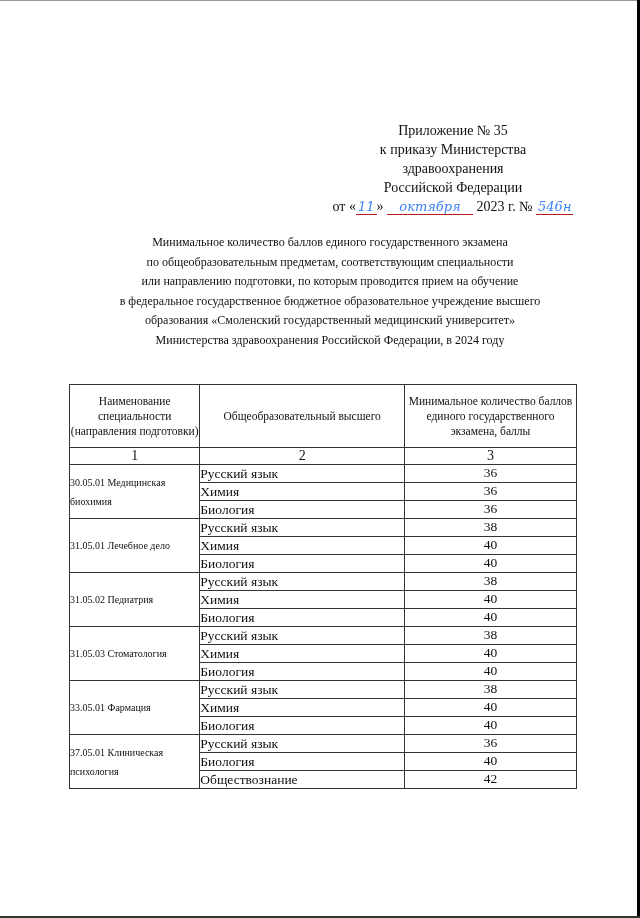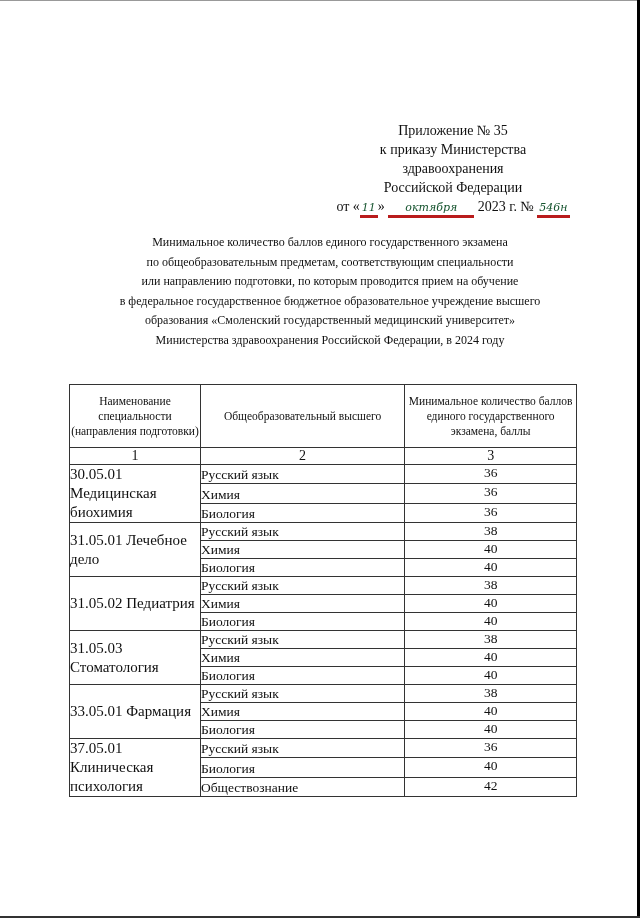--- a/index.html
+++ b/index.html
@@ -11,23 +11,23 @@
   .bottom-edge { position: absolute; left: 0; bottom: 0; width: 640px; height: 2px; background: #333; }
   .top-edge { position: absolute; left: 0; top: 0; width: 640px; height: 1px; background: #999; }
 
   .approval {
     position: absolute; left: 330px; top: 97px; width: 246px;
     text-align: center; font-size: 14px; line-height: 19px; margin-top: 24px;
   }
   .approval div { white-space: nowrap; }
   .date-line { font-size: 14px; }
   .hw {
-    font-family: "DejaVu Serif", serif; font-style: italic; color: #14532d;
-    border-bottom: 3px solid #b91c1c; display: inline-block; line-height: 14px; padding: 0 2px;
-    font-size: 11px;
+    font-family: "DejaVu Serif", serif; font-style: italic; color: #3b82f6;
+    border-bottom: 1px solid #b91c1c; display: inline-block; line-height: 14px; padding: 0 2px;
+    font-size: 13px;
   }
   .hw.month { min-width: 82px; text-align: center; }
 
   .title {
     position: absolute; left: 60px; top: 233px; width: 540px;
     text-align: center; font-size: 12px; line-height: 19.5px;
   }
   .title div { white-space: nowrap; }
 
   table.scores {
@@ -35,21 +35,21 @@
     border-collapse: collapse; width: 508px;
     font-size: 13.5px; line-height: 16px;
   }
   table.scores td, table.scores th { border: 1.3px solid #333; padding: 0; }
   table.scores th { font-weight: normal; font-size: 11.5px; line-height: 15px; text-align: center; vertical-align: middle; }
   .col1 { width: 133px; }
   .col2 { width: 209px; }
   .col3 { width: 176px; }
   .hdr-row th { height: 62px; }
   .num-row td { height: 16px; text-align: center; font-size: 14px; }
-  td.spec { vertical-align: middle; text-align: left; padding-left: 1px; font-size: 15px; line-height: 19px; }
+  td.spec { vertical-align: middle; text-align: left; padding-left: 1px; font-size: 10px; line-height: 19px; }
   td.subj { height: 17px; padding-left: 1px; font-size: 13.5px; vertical-align: bottom; }
   td.score { text-align: center; font-size: 13.5px; vertical-align: top; margin-left: 19px; }
 </style>
 </head>
 <body>
 
 <div class="top-edge"></div>
 <div class="right-edge"></div>
 <div class="bottom-edge"></div>
 

